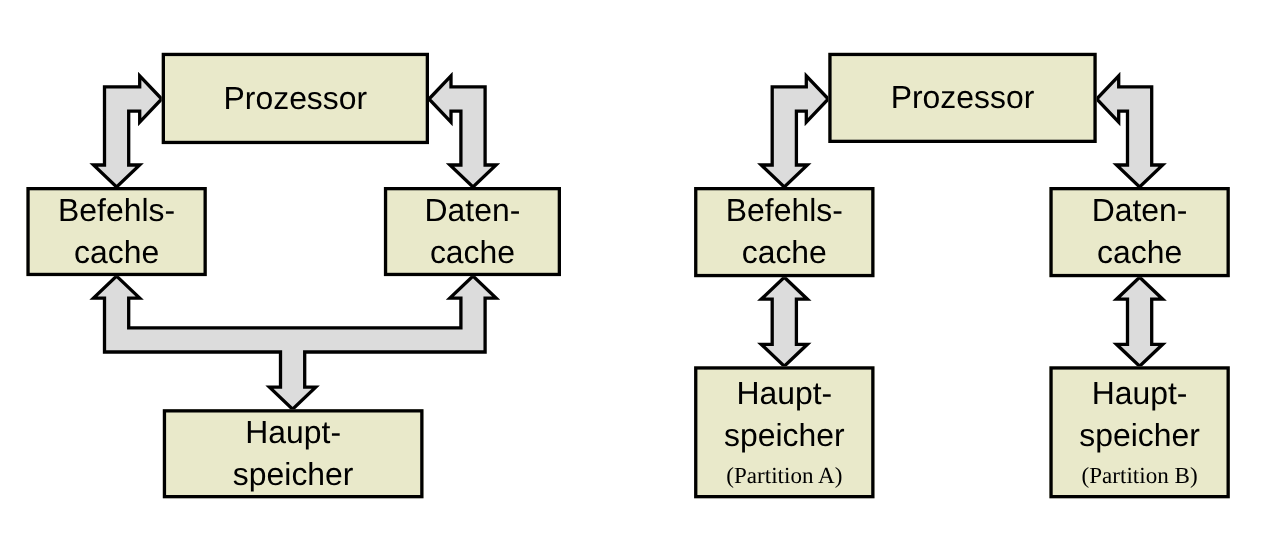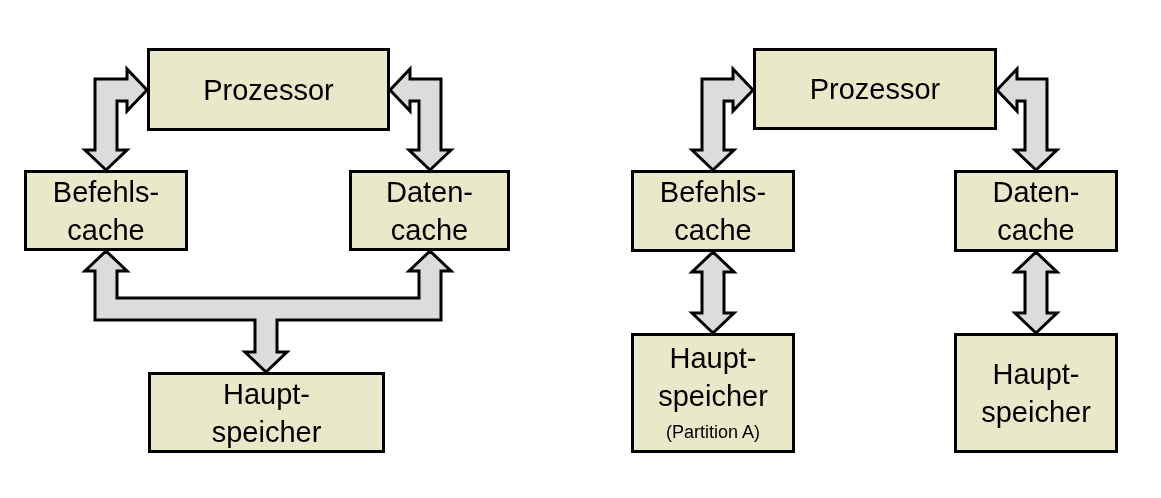--- a/index.html
+++ b/index.html
@@ -46,23 +46,24 @@
     flex-direction: column;
     align-items: center;
     justify-content: center;
     text-align: right;
     font-size: 29px;
     line-height: 38px;
   }
   .node .line { display: block; }
   .node .subline {
     display: block;
-    font-size: 18px;
+    font-size: 21px;
     line-height: 30px;
     margin-top: 2px;
+    font-family: Liberation Serif, serif;
   }
   
   .n-lproz { left: 147px; top: 48px;  width: 243px; height: 83px; }
   .n-lbef  { left: 24px;  top: 170px; width: 164px; height: 81px; }
   .n-ldat  { left: 349px; top: 170px; width: 161px; height: 81px; }
   .n-lhs   { left: 148px; top: 372px; width: 237px; height: 81px; }
   
   .n-rproz { left: 753px; top: 48px;  width: 244px; height: 82px; }
   .n-rbef  { left: 631px; top: 170px; width: 164px; height: 82px; }
   .n-rdat  { left: 954px; top: 170px; width: 164px; height: 82px; }
@@ -119,15 +120,16 @@
     <span class="line">cache</span>
   </div>
   <div class="node n-rhsa">
     <span class="line">Haupt-</span>
     <span class="line">speicher</span>
     <span class="subline">(Partition A)</span>
   </div>
   <div class="node n-rhsb">
     <span class="line">Haupt-</span>
     <span class="line">speicher</span>
+    <span class="subline">(Partition B)</span>
   </div>
 
 </div>
 
 </body></html>

